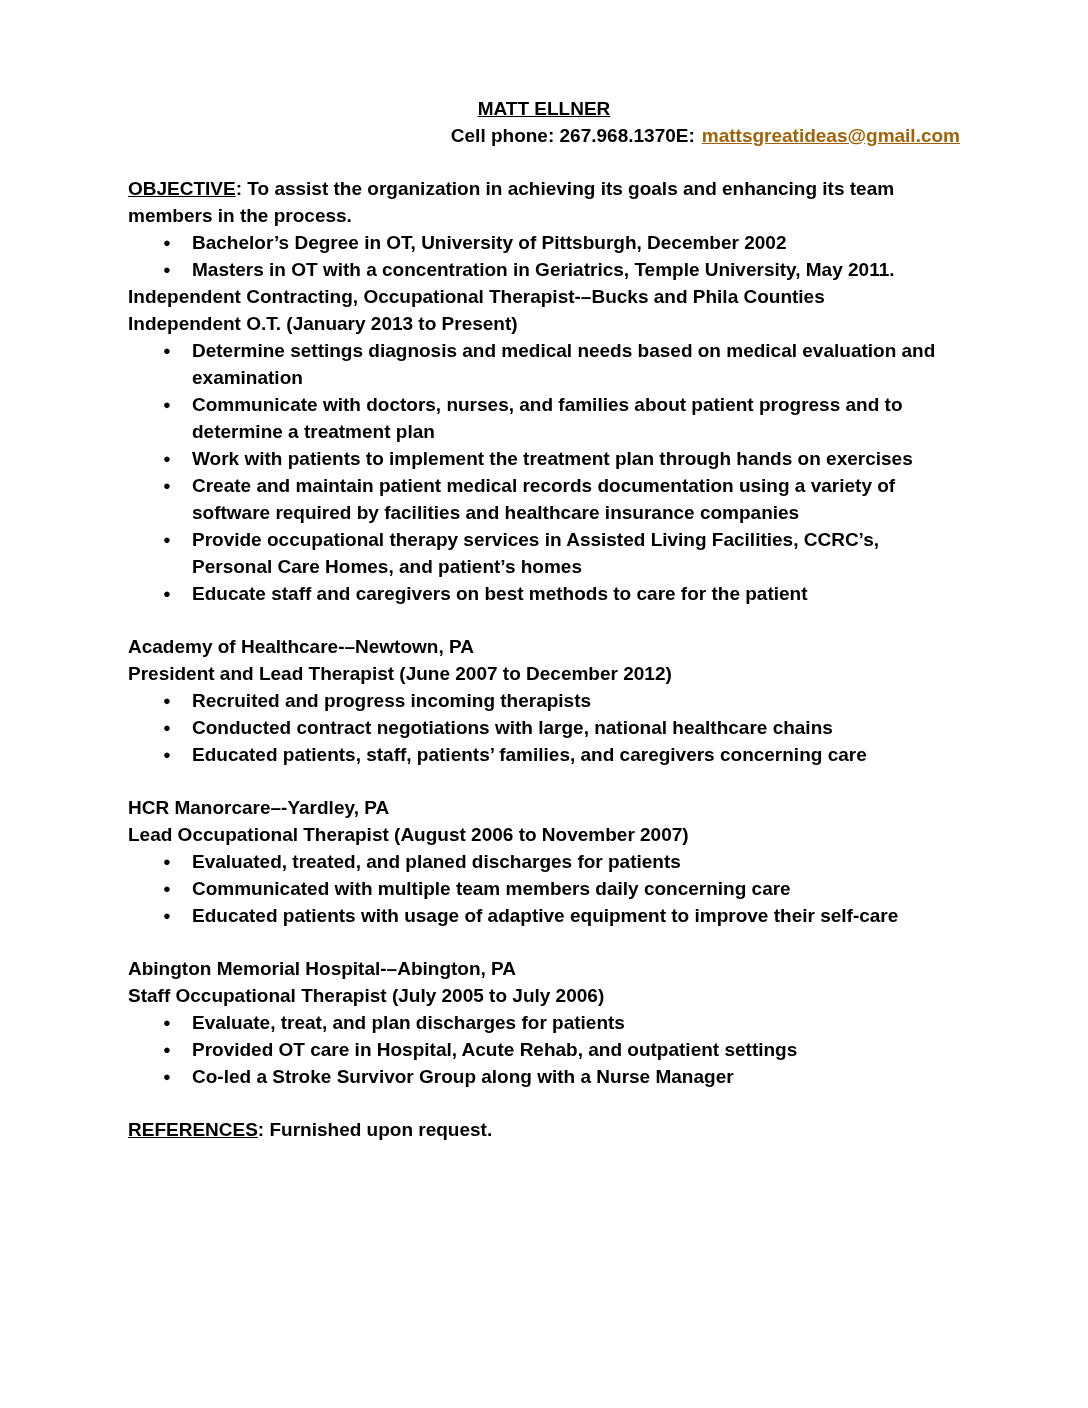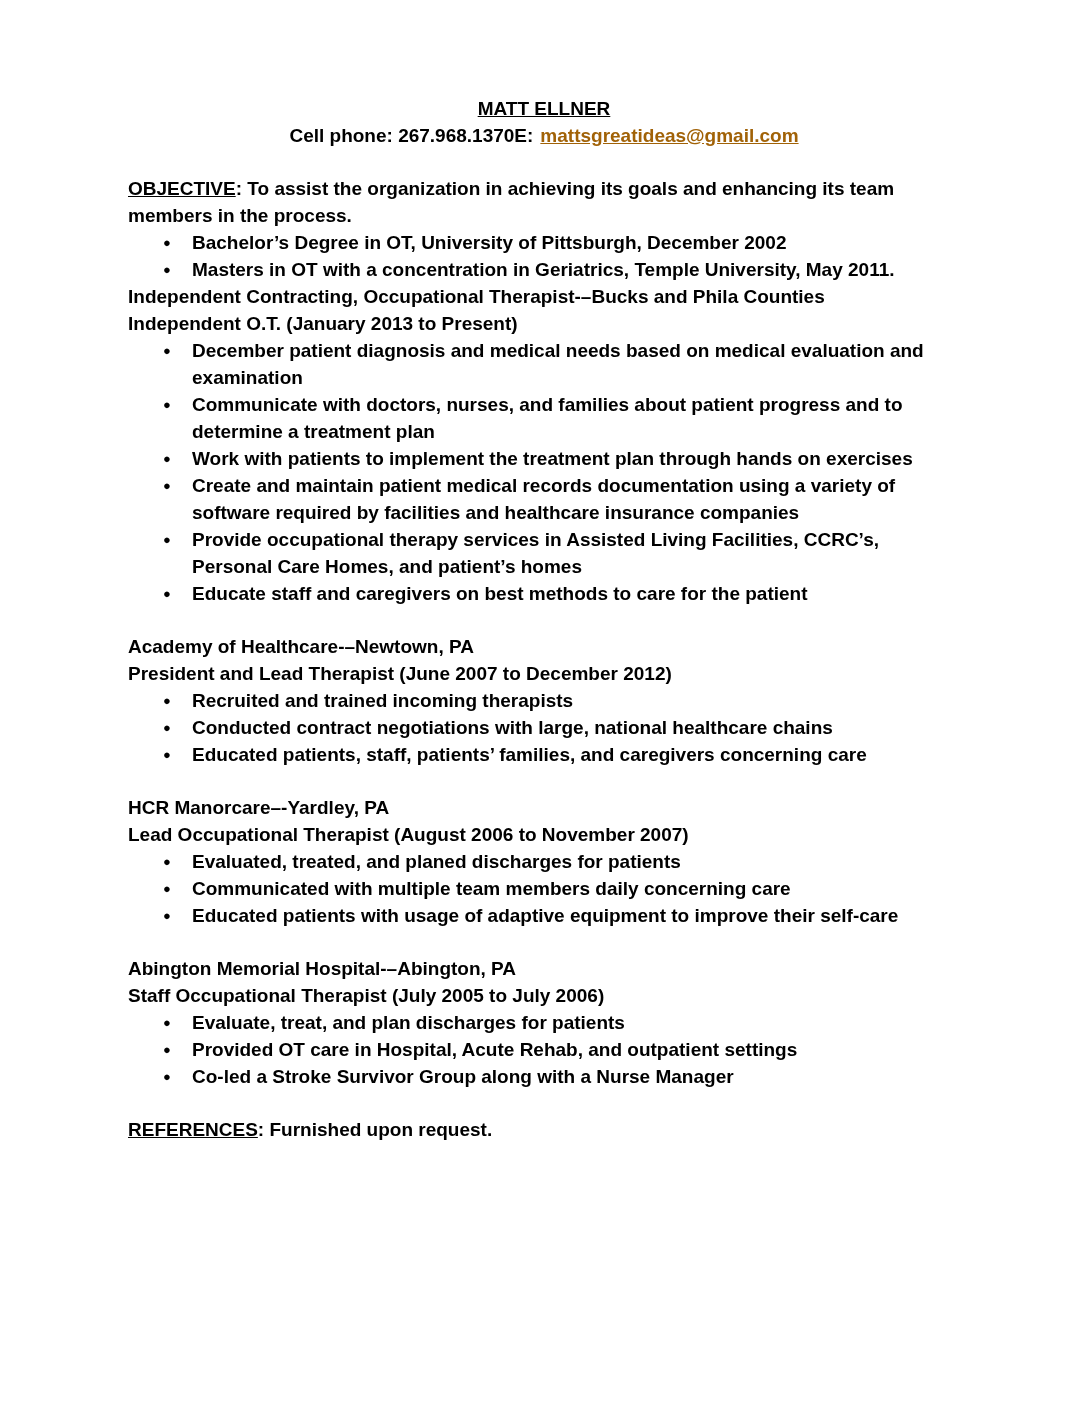--- a/index.html
+++ b/index.html
@@ -23,21 +23,21 @@
   }
   .title {
     margin: 0;
     text-align: center;
     font-size: 19px;
     line-height: 27px;
   }
   .u { text-decoration: underline; }
   .contact-row {
     display: flex;
-    justify-content: center;
+    justify-content: flex-end;
     align-items: baseline;
   }
   .email-wrap { white-space: nowrap; }
   .email-prefix { margin-right: 7px; }
   a.email {
     color: #a16207;
     text-decoration: underline;
     font-weight: 700;
   }
   .para { margin: 0; }
@@ -85,21 +85,21 @@
       </li>
   </ul>
 
 
   <div>
     <p class="job-company">Independent Contracting, Occupational Therapist-–Bucks and Phila Counties</p>
     <p class="job-title">Independent O.T. (January 2013 to Present)</p>
     <ul class="blist">
       <li class="li">
           <span class="blt">●</span>
-          <span class="btxt">December patient diagnosis and medical needs based on medical evaluation and examination</span>
+          <span class="btxt">Determine settings diagnosis and medical needs based on medical evaluation and examination</span>
         </li>
       <li class="li">
           <span class="blt">●</span>
           <span class="btxt">Communicate with doctors, nurses, and families about patient progress and to determine a treatment plan</span>
         </li>
       <li class="li">
           <span class="blt">●</span>
           <span class="btxt">Work with patients to implement the treatment plan through hands on exercises</span>
         </li>
       <li class="li">
@@ -116,21 +116,21 @@
         </li>
     </ul>
   </div>
 
   <div class="mt">
     <p class="job-company">Academy of Healthcare-–Newtown, PA</p>
     <p class="job-title">President and Lead Therapist (June 2007 to December 2012)</p>
     <ul class="blist">
       <li class="li">
           <span class="blt">●</span>
-          <span class="btxt">Recruited and trained incoming therapists</span>
+          <span class="btxt">Recruited and progress incoming therapists</span>
         </li>
       <li class="li">
           <span class="blt">●</span>
           <span class="btxt">Conducted contract negotiations with large, national healthcare chains</span>
         </li>
       <li class="li">
           <span class="blt">●</span>
           <span class="btxt">Educated patients, staff, patients’ families, and caregivers concerning care</span>
         </li>
     </ul>

